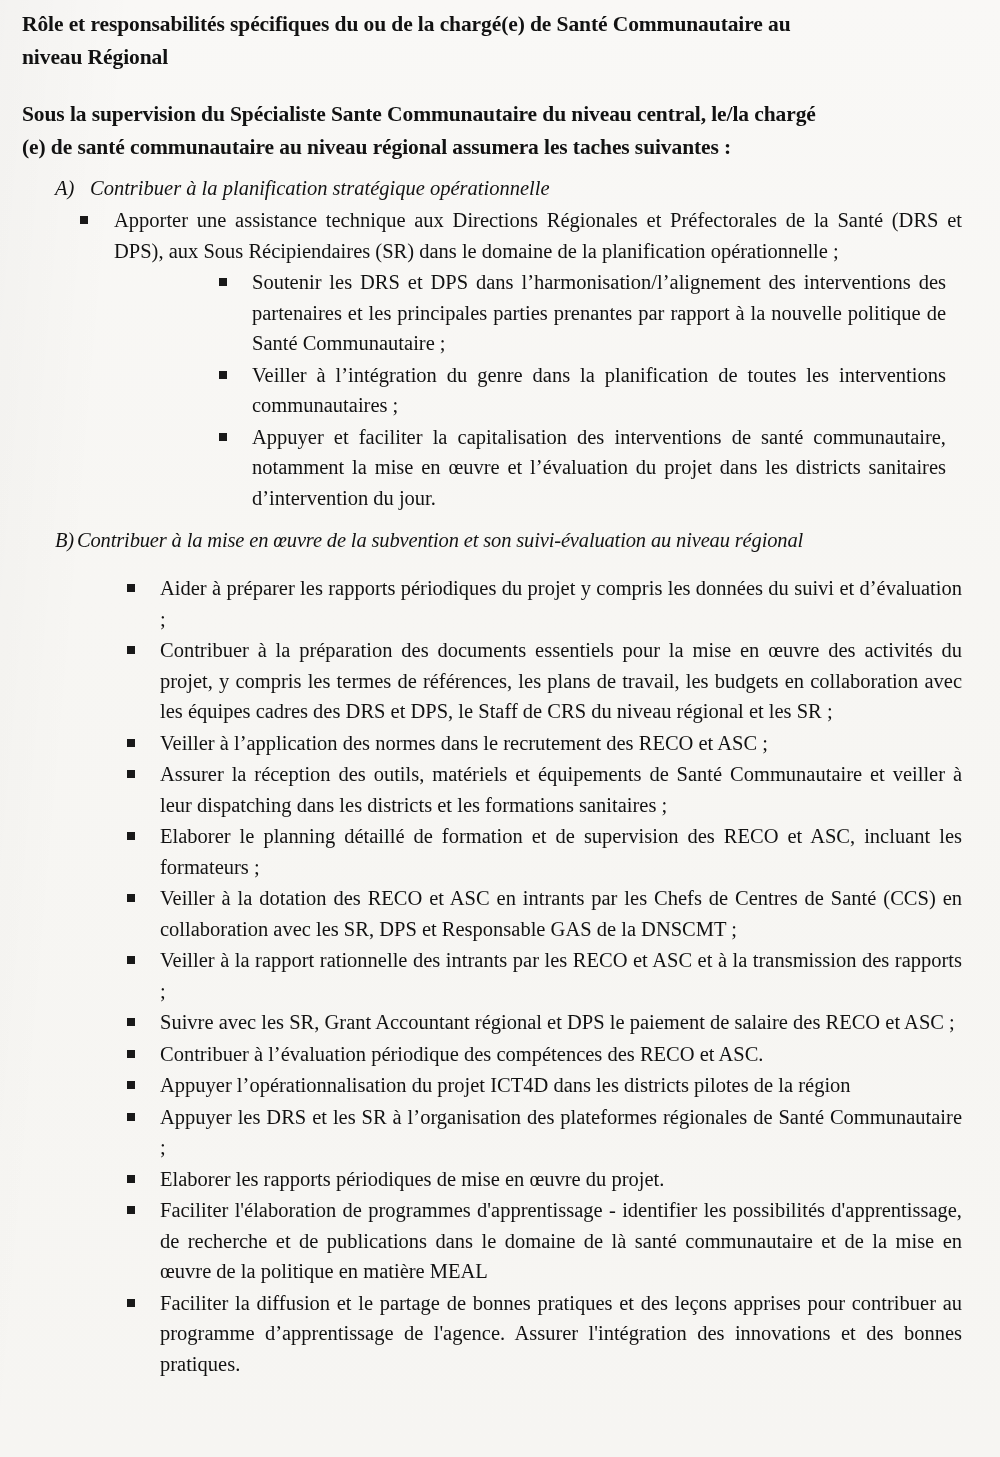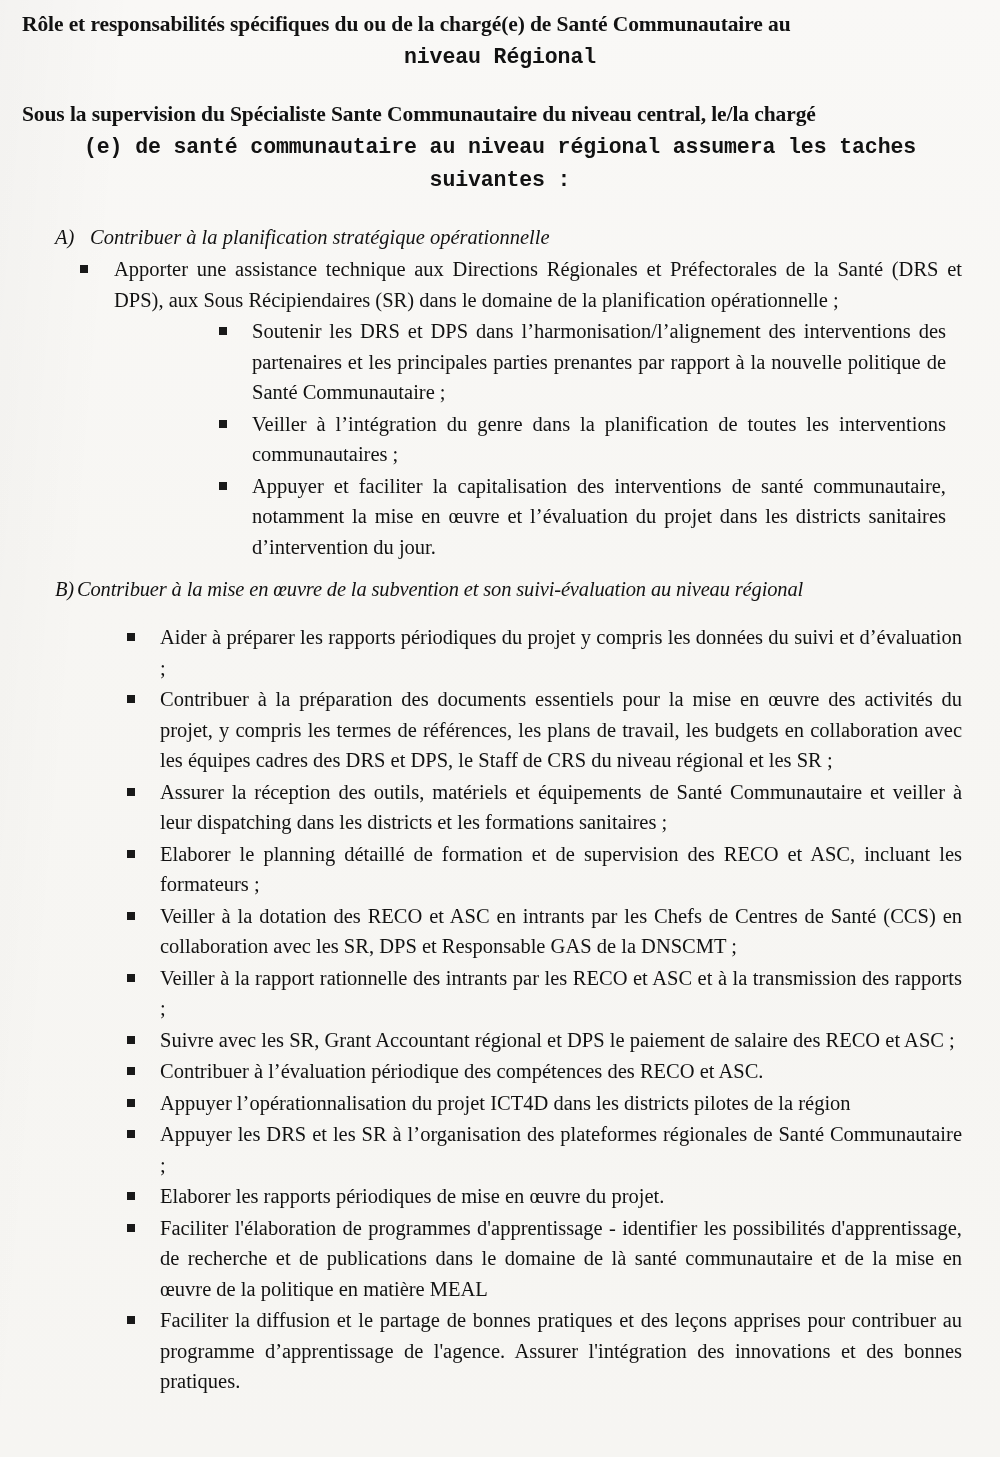--- a/index.html
+++ b/index.html
@@ -37,22 +37,22 @@
   .head-block {
     font-weight: bold;
     font-size: 21.5px;
     line-height: 33px;
     text-align: justify;
     text-justify: inter-word;
     letter-spacing: -0.1px;
     margin: 0;
   }
   .head-block.first { margin-bottom: 24px; }
-  .head-block.second { margin-bottom: 25px; }
-  .head-block .lastline { display: block; text-align: center; font-family: Liberation Mono, monospace; }
+  .head-block.second { margin-bottom: 9px; }
+  .head-block .lastline { display: block; text-align: left; }
 
   
   .sec-head {
     font-style: italic;
     font-size: 20.5px;
     line-height: 30px;
     margin: 0 0 2px 0;
     white-space: nowrap;
   }
   .sec-head.a { padding-left: 33px; }
@@ -150,20 +150,21 @@
       <li>
         <span class="sq"></span>
         <span class="txt">Aider à préparer les rapports périodiques du projet y compris les données du suivi et d’évaluation ;</span>
       </li>
       <li>
         <span class="sq"></span>
         <span class="txt">Contribuer à la préparation des documents essentiels pour la mise en œuvre des activités du projet, y compris les termes de références, les plans de travail, les budgets en collaboration avec les équipes cadres des DRS et DPS, le Staff de CRS du niveau régional et les SR ;</span>
       </li>
       <li class="noj">
         <span class="sq"></span>
+        <span class="txt">Veiller à l’application des normes dans le recrutement des RECO et ASC ;</span>
       </li>
       <li>
         <span class="sq"></span>
         <span class="txt">Assurer la réception des outils, matériels et équipements de Santé Communautaire et veiller à leur dispatching dans les districts et les formations sanitaires ;</span>
       </li>
       <li>
         <span class="sq"></span>
         <span class="txt">Elaborer le planning détaillé de formation et de supervision des RECO et ASC, incluant les formateurs ;</span>
       </li>
       <li class="noj">

